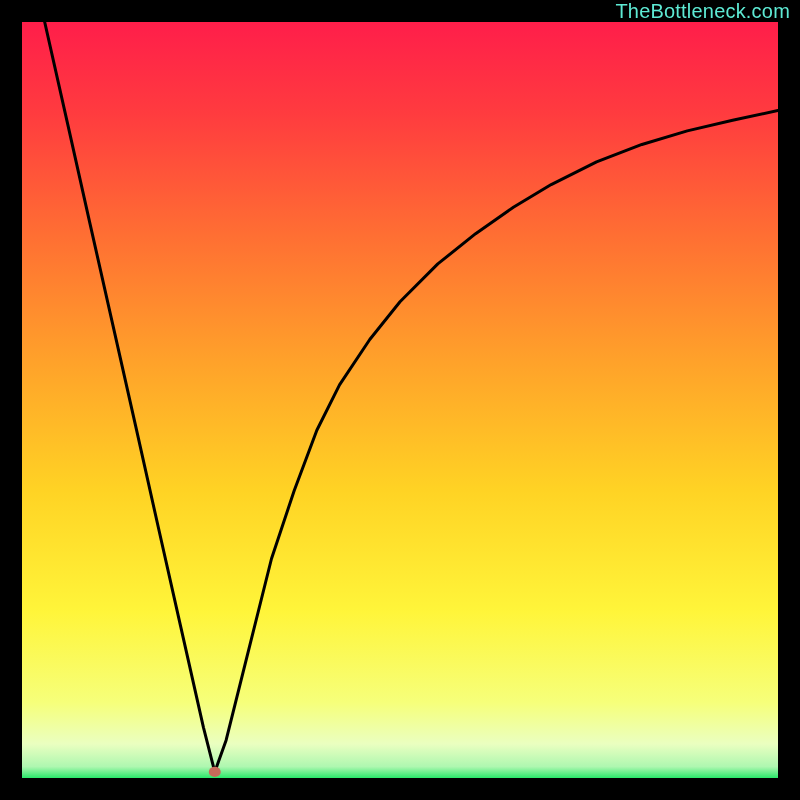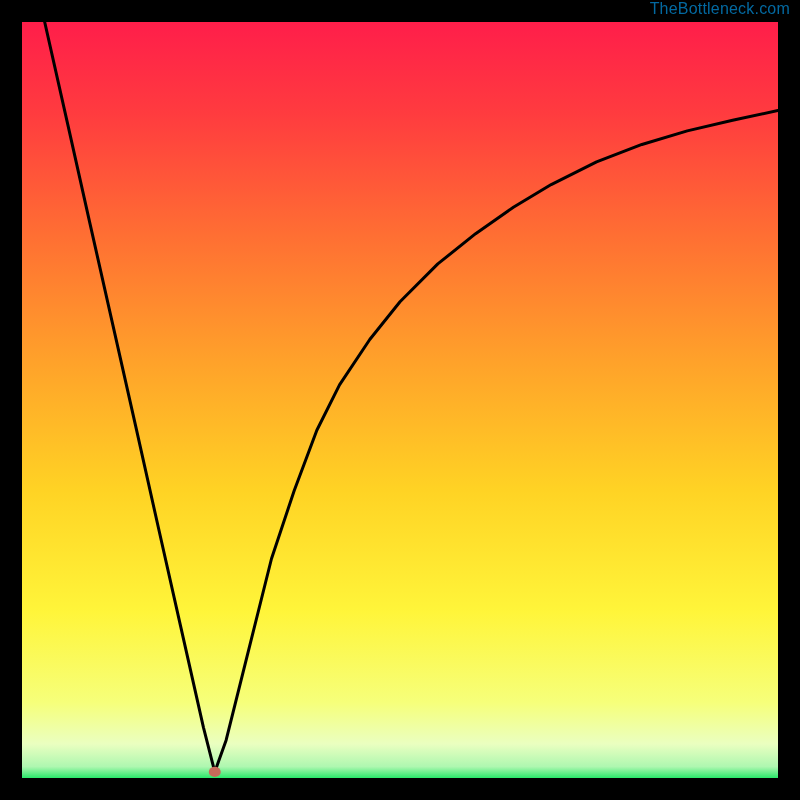--- a/index.html
+++ b/index.html
@@ -23,22 +23,22 @@
     position: absolute;
     left: 0;
     top: 0;
     width: 756px;
     height: 756px;
   }
   .watermark {
     position: absolute;
     top: 0;
     right: 10px;
-    font-size: 16px;
-    color: #0369a1;
+    font-size: 20px;
+    color: #5eead4;
     font-weight: 400;
     letter-spacing: 0.2px;
   }
 </style>
 </head>
 <body>
 
 <div class="frame">
   <svg class="plot" viewBox="0 0 756 756" preserveAspectRatio="none">
     <defs>

